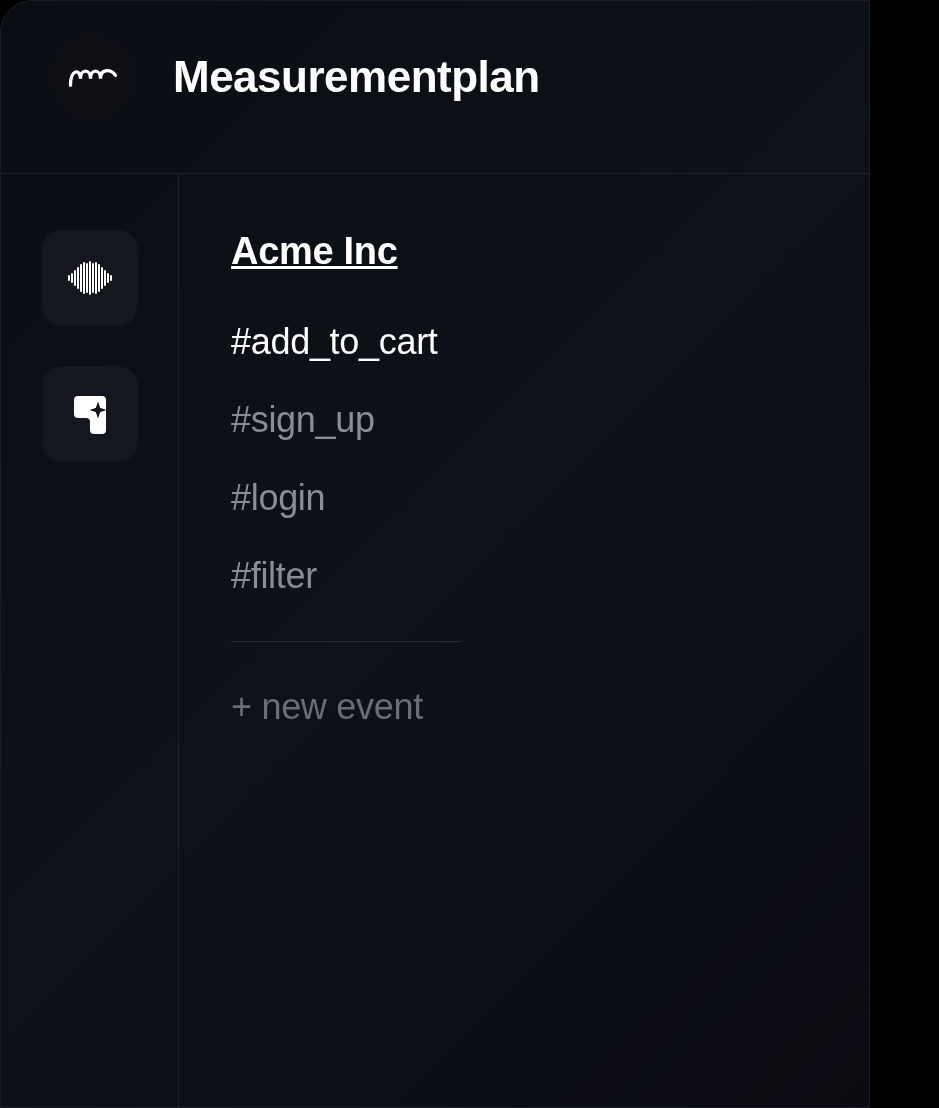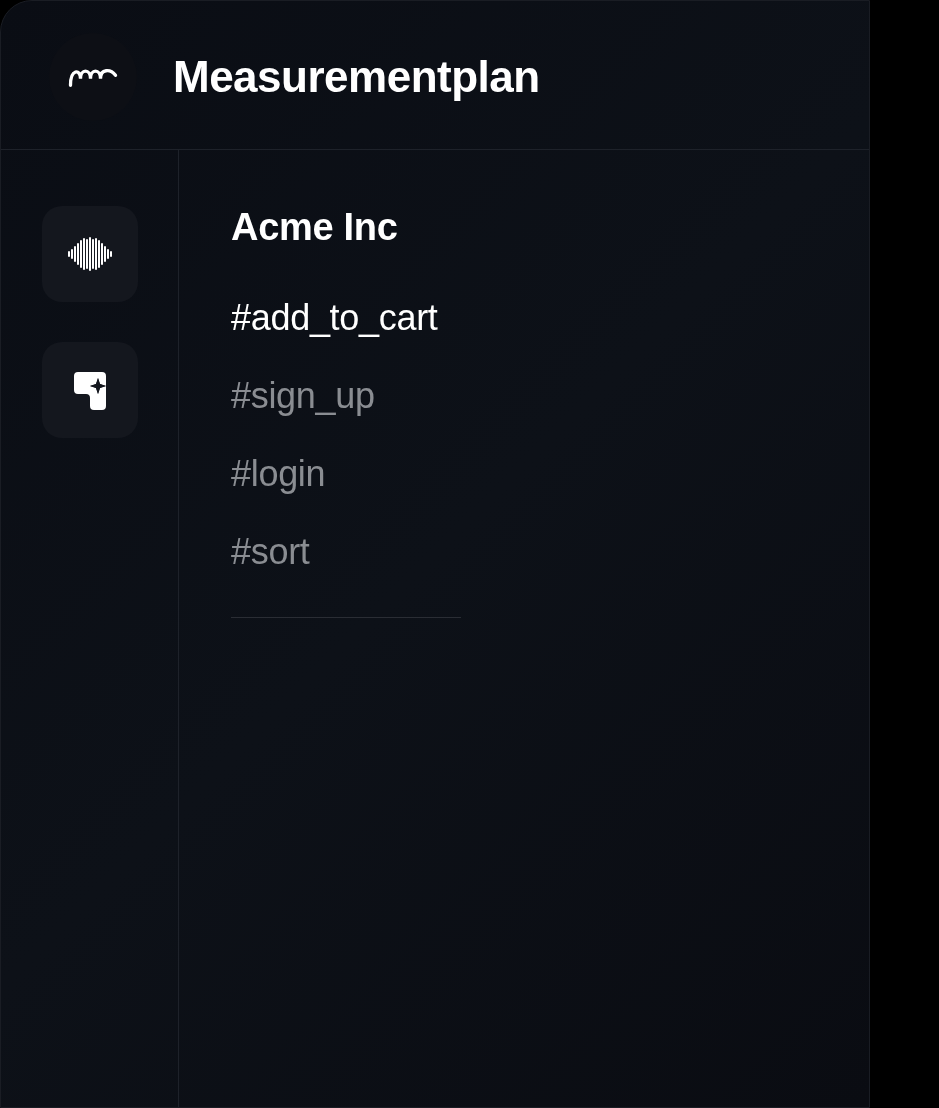--- a/index.html
+++ b/index.html
@@ -22,21 +22,21 @@
       background: linear-gradient(135deg, #0a0d14 0%, #0d1118 50%, #0a0c12 100%);
       border-top-left-radius: 32px;
       border: 1px solid #1a1d24;
       display: flex;
       flex-direction: column;
     }
 
     .header {
       display: flex;
       align-items: center;
-      padding: 32px 40px 28px 48px;
+      padding: 32px 40px 52px 48px;
       border-bottom: 1px solid #1e222a;
       gap: 36px;
     }
 
     .logo-circle {
       width: 88px;
       height: 88px;
       border-radius: 50%;
       background: #0d0f15;
       display: flex;
@@ -107,20 +107,21 @@
       padding: 56px 52px;
       flex: 1;
     }
 
     .workspace-name {
       color: #fff;
       font-size: 38px;
       font-weight: 700;
       letter-spacing: -0.3px;
       margin-bottom: 48px;
+      text-decoration: underline;
     }
 
     .event-list {
       display: flex;
       flex-direction: column;
       gap: 36px;
       margin-top: 36px;
     }
 
     .event-item {
@@ -198,20 +199,21 @@
       </div>
     </div>
 
     <div class="content">
       <div class="workspace-name">Acme Inc</div>
 
       <div class="event-list">
         <div class="event-item active">#add_to_cart</div>
         <div class="event-item inactive">#sign_up</div>
         <div class="event-item inactive">#login</div>
-        <div class="event-item inactive">#sort</div>
+        <div class="event-item inactive">#filter</div>
         <div class="divider"></div>
+        <div class="new-event">+ new event</div>
       </div>
     </div>
 
   </div>
 
 </div>
 
 </body></html>

